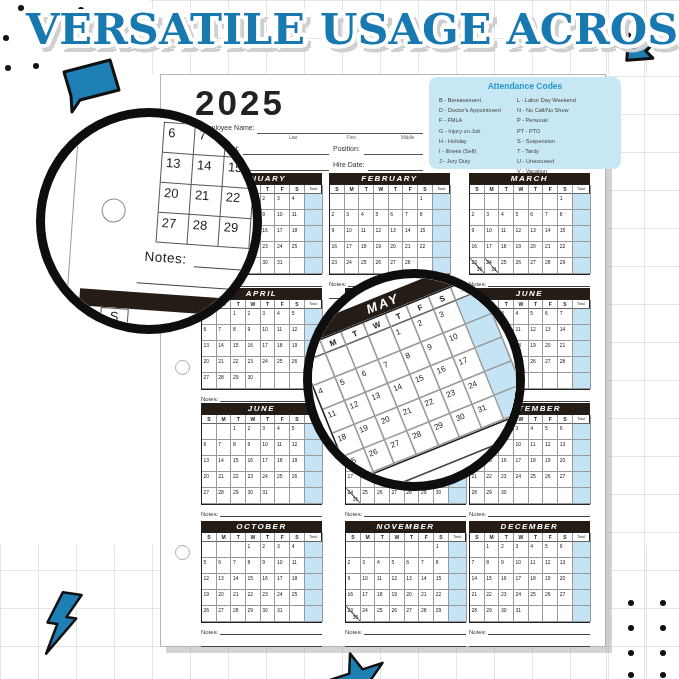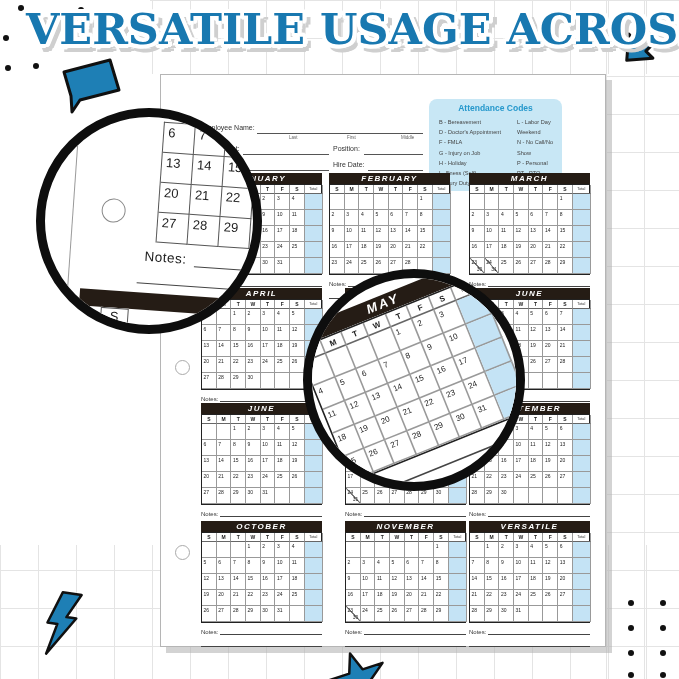--- a/index.html
+++ b/index.html
@@ -23,21 +23,21 @@
   
   #sheet{position:absolute;left:160px;top:74px;width:444px;height:571px;background:#fff;
     border:1px solid #b5b5b5;box-shadow:6px 6px 0 rgba(175,175,175,.55);z-index:2;}
   #year{position:absolute;left:34px;top:8px;font-size:35px;font-weight:bold;letter-spacing:3px;color:#222;}
   #subtitle{position:absolute;left:118px;top:14px;font-size:11px;font-weight:bold;color:#222;
     line-height:12px;letter-spacing:.5px;}
   .flabel{position:absolute;font-size:7px;color:#333;}
   .fline{position:absolute;border-bottom:1px solid #555;height:1px;}
   .sublab{position:absolute;font-size:4.5px;color:#666;}
   
-  #codes{position:absolute;left:268px;top:24px;width:133px;height:92px;background:#c8e7f5;border-radius:8px;}
+  #codes{position:absolute;left:268px;top:2px;width:192px;height:92px;background:#c8e7f5;border-radius:8px;}
   #codes h3{margin:4px 0 2px 0;text-align:center;font-size:8.5px;color:#2598cc;font-weight:bold;}
   .codecol{position:absolute;top:18px;font-size:5.6px;color:#444;line-height:10.2px;}
   #codesL{left:10px;} #codesR{left:88px;}
   
   .hole{position:absolute;width:13px;height:13px;border-radius:50%;background:#fff;border:1px solid #aaa;}
   
   .month{position:absolute;width:121px;}
   .m-head{height:11px;background:#251c15;color:#fff;text-align:center;
     font:italic bold 8px "Liberation Sans",sans-serif;line-height:11px;letter-spacing:1.5px;}
   .m-grid{display:grid;grid-template-columns:repeat(7,14.7px) 17.9px;border:1px solid #222;background:#fff;}
@@ -116,20 +116,21 @@
       <polygon points="16,3 35,3 23,27 33,27 8,66 15,35 5,35" fill="#1e7fb5" stroke="#101010" stroke-width="2.5" stroke-linejoin="round"></polygon>
     </g>
   </svg>
   <svg class="deco" style="left:326px;top:650px;" width="66" height="62" viewBox="0 0 66 62">
     <g transform="rotate(-18 33 31)">
       <polygon points="33,2 40,21 61,21 44,34 50,56 33,44 16,56 22,34 5,21 26,21" fill="#1e7fb5" stroke="#101010" stroke-width="2.5" stroke-linejoin="round"></polygon>
     </g>
   </svg>
 
   <div id="sheet">
+    <div id="year">2025</div>
 
     <div id="codes">
       <h3>Attendance Codes</h3>
       <div class="codecol" id="codesL">
           <div>B - Bereavement</div>
           <div>D - Doctor's Appointment</div>
           <div>F - FMLA</div>
           <div>G - Injury on Job</div>
           <div>H - Holiday</div>
           <div>I - Illness (Self)</div>
@@ -1464,21 +1465,21 @@
             </div>
             <div class="dc tc"></div>
           </div>
           <div class="m-notes">
             <span>Notes:</span>
             <div class="nline"></div>
           </div>
           <div class="m-line2"></div>
         </div>
         <div class="month" style="left: 308px; top: 446px;">
-          <div class="m-head">VERSATILE</div>
+          <div class="m-head">DECEMBER</div>
           <div class="m-grid">
             <div class="dh">S</div>
             <div class="dh">M</div>
             <div class="dh">T</div>
             <div class="dh">W</div>
             <div class="dh">T</div>
             <div class="dh">F</div>
             <div class="dh">S</div>
             <div class="dh th">Total</div>
             <div class="dc"></div>

